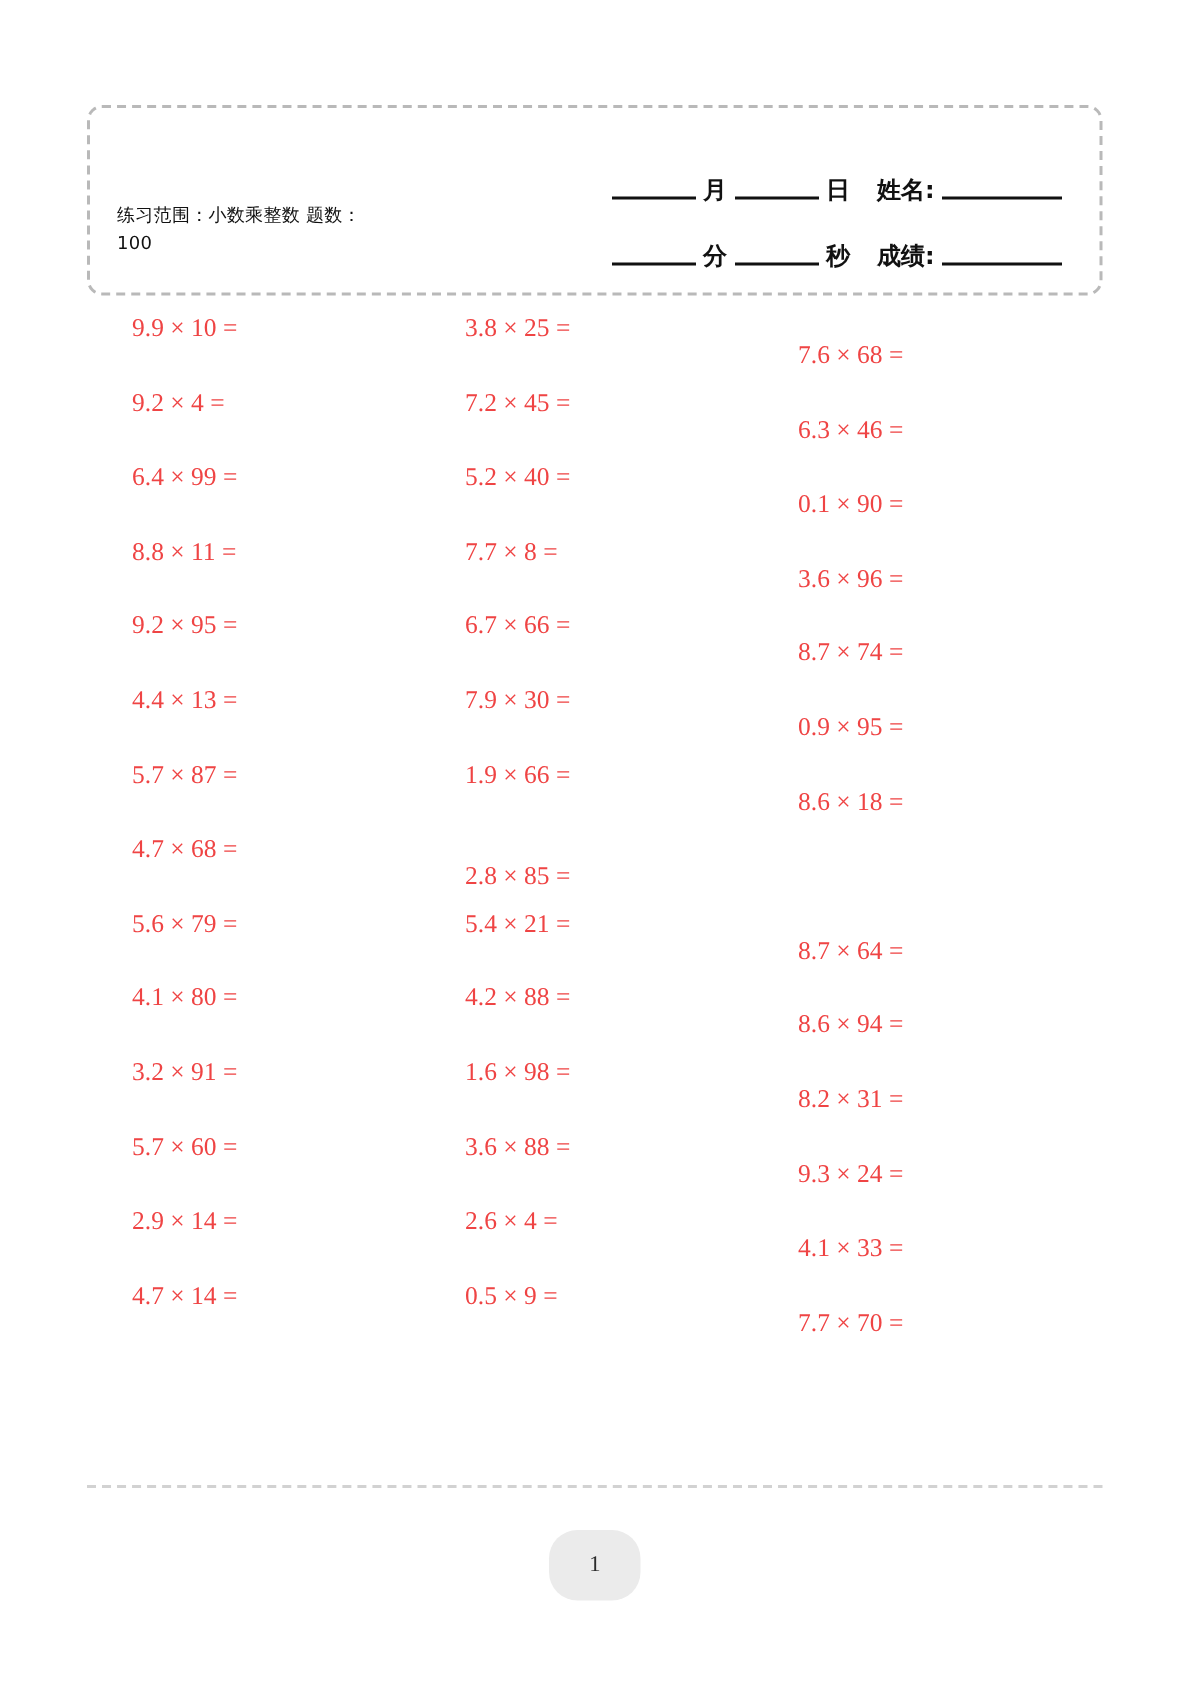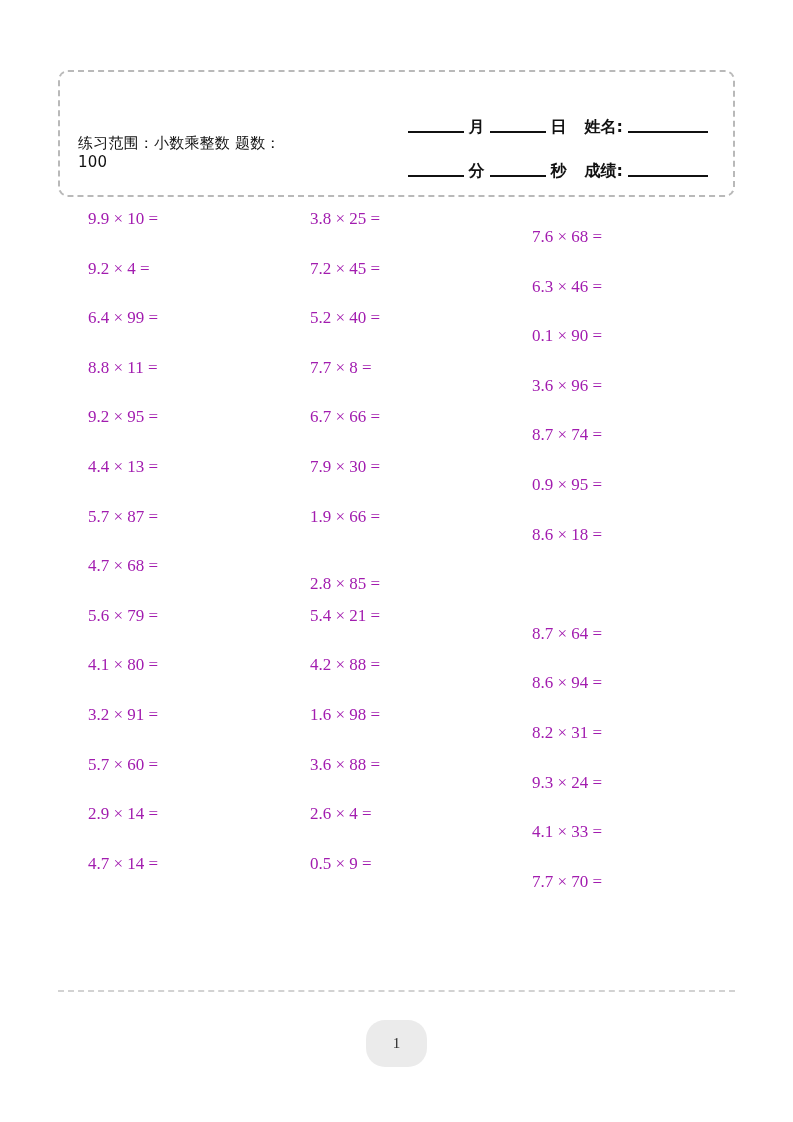--- a/index.html
+++ b/index.html
@@ -27,21 +27,21 @@
     border-radius: 10px;
     box-sizing: border-box;
   }
 
   .meta-block {
     position: absolute;
     left: 18px;
     top: 62px;
     width: 255px;
     font-family: "DejaVu Sans", "Liberation Sans", sans-serif;
-    font-size: 15px;
+    font-size: 12px;
     line-height: 19px;
     color: #111111;
     letter-spacing: 0.2px;
   }
 
   .fields {
     position: absolute;
     right: 22px;
     top: 22px;
     width: 345px;
@@ -77,21 +77,21 @@
   }
   .prob-row {
     display: flex;
     height: 49.6px;
     align-items: flex-start;
   }
   .prob-cell {
     width: 222px;
     font-size: 17px;
     line-height: 22px;
-    color: #a21caf;
+    color: #ef4444;
     white-space: nowrap;
   }
   .prob-cell.c1 { margin-left: 88px; }
   .prob-cell.c2 { margin-left: 0px; }
   .prob-cell.c3 { margin-left: 0px; margin-top: 18px; }
 
   
   .footer-rule {
     position: absolute;
     left: 58px;

